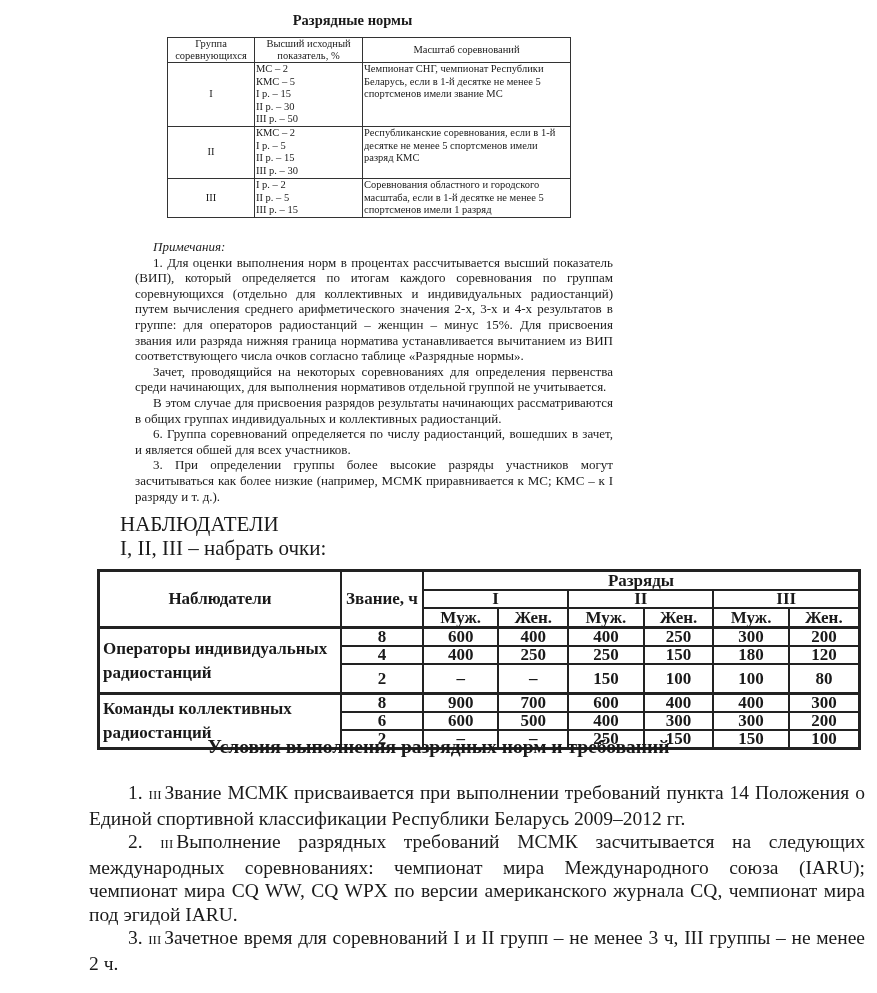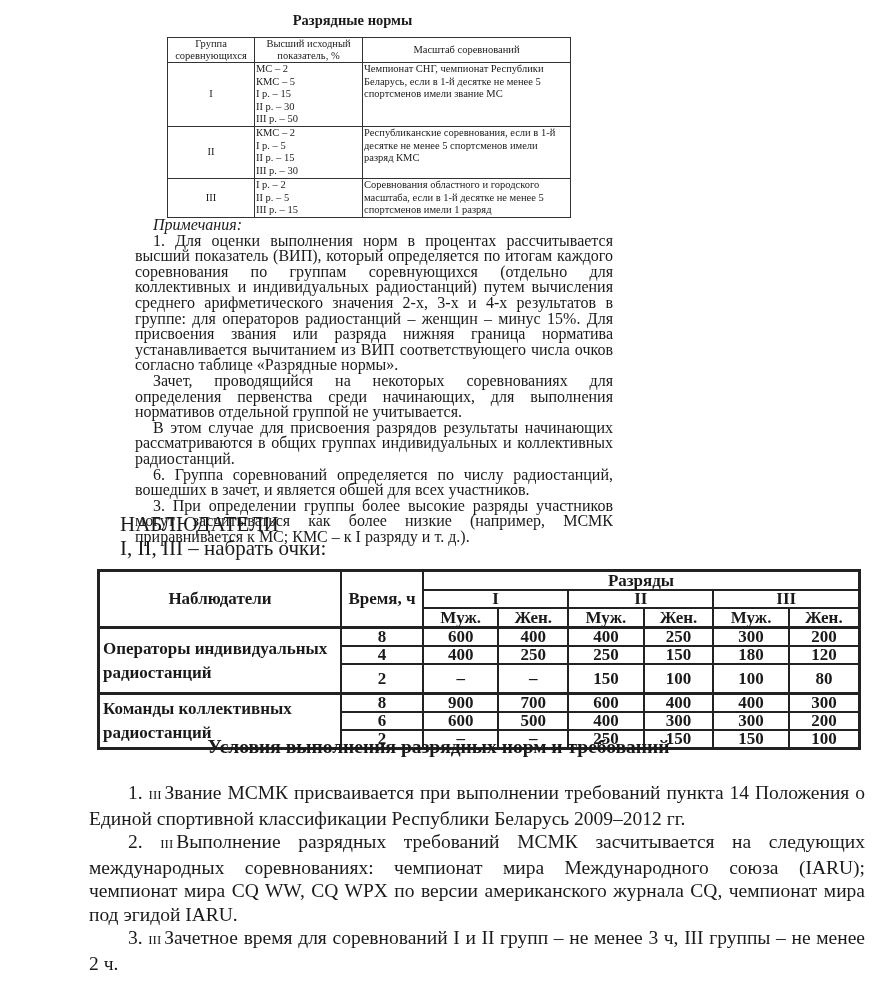--- a/index.html
+++ b/index.html
@@ -13,21 +13,21 @@
     table.norms th.c1 { width: 84px; }
     table.norms th.c2 { width: 105px; }
     table.norms td.grp { text-align: center; vertical-align: middle; }
     table.norms td.vals div { white-space: nowrap; }
     table.norms td.scale { padding-right: 2px; }
     table.norms tr.r1 td { height: 63px; }
     table.norms tr.r2 td { height: 51px; }
     table.norms tr.r3 td { height: 37px; }
 
     
-    .notes { position: absolute; left: 135px; top: 217px; width: 478px; font-size: 16px; line-height: 15.6px; text-align: justify; }
+    .notes { position: absolute; left: 135px; top: 239px; width: 478px; font-size: 13px; line-height: 15.6px; text-align: justify; }
     .notes .notes-title { font-style: italic; padding-left: 18px; }
     .notes p { margin: 0; text-indent: 18px; }
 
     
     .obs-heading { position: absolute; left: 120px; top: 512px; font-size: 21px; line-height: 24px; }
     table.obs { position: absolute; left: 97px; top: 569px; width: 764px; border-collapse: collapse; font-size: 17px; line-height: 16px; border: 3px solid #222; }
     table.obs td, table.obs th { border: 2px solid #222; font-weight: bold; text-align: center; padding: 0; }
     table.obs th.name-h { width: 240px; }
     table.obs th.time-h { width: 80px; }
     table.obs td.name { text-align: left; padding-left: 3px; line-height: 24px; vertical-align: middle; }
@@ -100,21 +100,21 @@
 
 <div class="obs-heading">
   <div>НАБЛЮДАТЕЛИ</div>
   <div>I, II, III – набрать очки:</div>
 </div>
 
 <table class="obs">
   <thead>
     <tr class="h1">
       <th class="name-h" rowspan="3">Наблюдатели</th>
-      <th class="time-h" rowspan="3">Время, ч</th>
+      <th class="time-h" rowspan="3">Звание, ч</th>
       <th colspan="6">Разряды</th>
     </tr>
     <tr class="h2">
       <th colspan="2">I</th>
       <th colspan="2">II</th>
       <th colspan="2">III</th>
     </tr>
     <tr class="h3">
       <th>Муж.</th>
       <th>Жен.</th>

